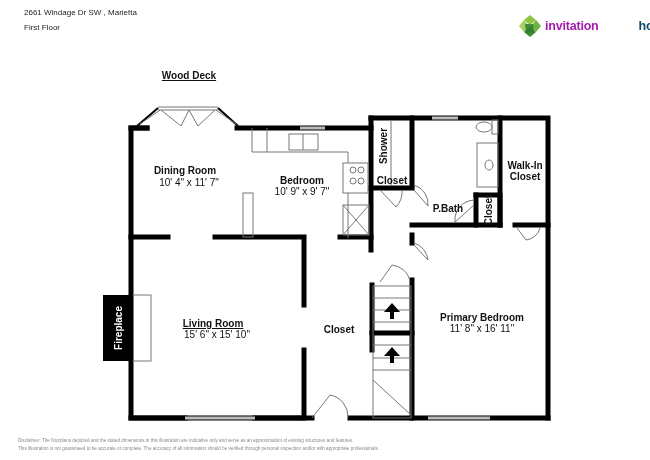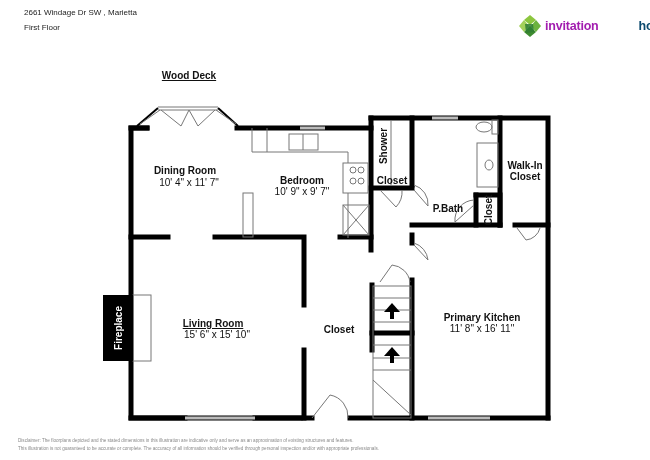--- a/index.html
+++ b/index.html
@@ -149,19 +149,19 @@
 <div class="lbl" style="left:525px;top:160px;">Walk-In</div>
 <div class="lbl" style="left:525px;top:171px;">Closet</div>
 <div class="lbl" style="left:392px;top:175px;">Closet</div>
 <div class="vlbl" style="left:488px;top:210px;">Closet</div>
 
 <div class="lbl" style="left:213px;top:318px;text-decoration:underline;">Living Room</div>
 <div class="dim" style="left:217px;top:329px;">15' 6" x 15' 10"</div>
 
 <div class="lbl" style="left:339px;top:324px;">Closet</div>
 
-<div class="lbl" style="left:482px;top:312px;">Primary Kitchen</div>
+<div class="lbl" style="left:482px;top:312px;">Primary Bedroom</div>
 <div class="dim" style="left:482px;top:323px;">11' 8" x 16' 11"</div>
 
 <div class="vlbl fire" style="left:118px;top:328px;">Fireplace</div>
 
 <div class="disc" style="top:438px;">Disclaimer: The floorplans depicted and the stated dimensions in this illustration are indicative only and serve as an approximation of existing structures and features.</div>
 <div class="disc" style="top:446px;">This illustration is not guaranteed to be accurate or complete. The accuracy of all information should be verified through personal inspection and/or with appropriate professionals.</div>
 
 </body></html>

